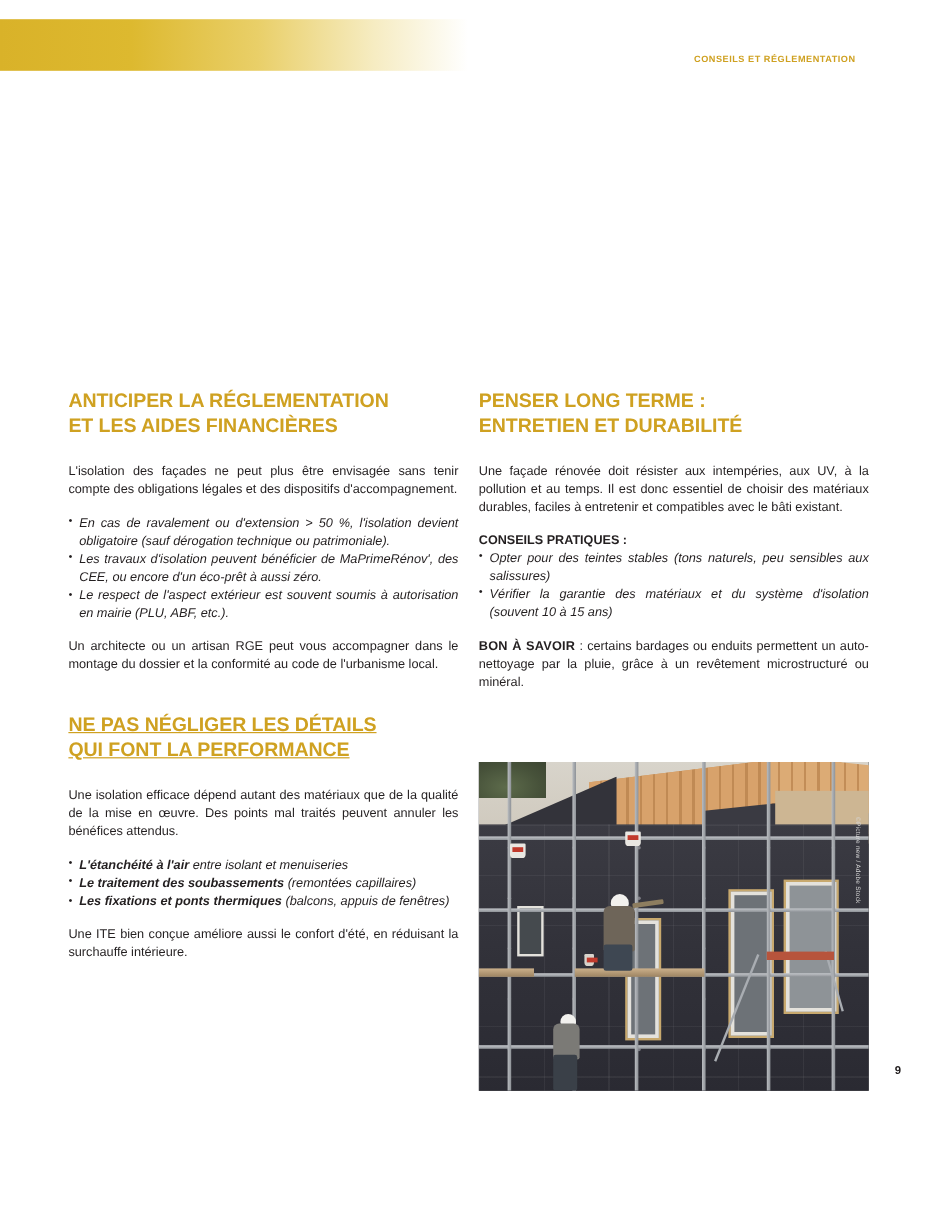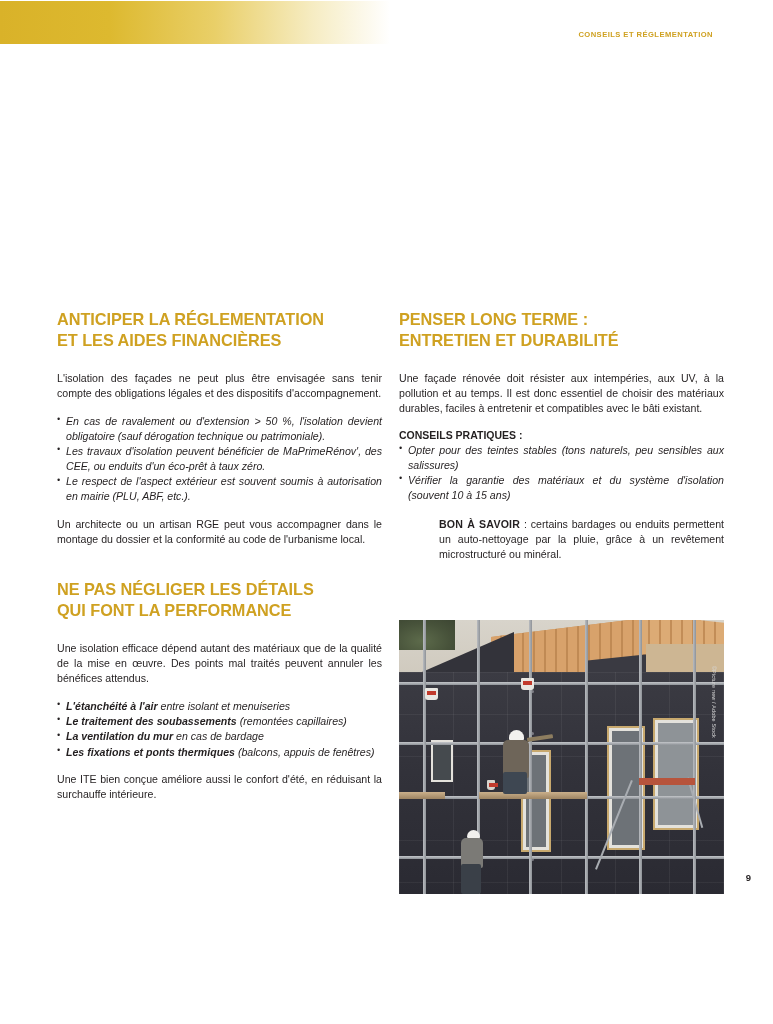--- a/index.html
+++ b/index.html
@@ -19,35 +19,35 @@
   }
 
   
   .running-head {
     position:absolute; right:60px; top:29px;
     font-size:7.6px; letter-spacing:0.45px; font-weight:700;
     color:#cfa121; white-space:nowrap;
   }
 
   
-  .page { position:absolute; left:0; top:1px; width:773px; height:900px;border-radius:13px; }
+  .page { position:absolute; left:0; top:16px; width:773px; height:900px;border-radius:13px; }
   .col { position:absolute; width:325px; }
   .col-left  { left:57px;  top:308px; }
   .col-right { left:399px; top:308px; }
 
   h2.section-title {
     color:#cfa121;
     font-size:16.3px;
     font-weight:700;
     line-height:1.28;
     letter-spacing:-0.05px;
     margin-bottom:20px;
     white-space:pre-line;
   }
-  .col-left .section-title.second { margin-top:0; }
+  .col-left .section-title.second { margin-top:0;text-decoration:underline; }
 
   p.body {
     font-size:10.6px;
     line-height:1.42;
     text-align:justify;
     color:#231f20;
     margin-bottom:13px;
   }
   p.body.last { margin-bottom:0; }
 
@@ -71,21 +71,21 @@
   ul.bullets li.nojust { text-align:left; }
   ul.bullets li:before {
     content:"\2022";
     position:absolute; left:0; top:-0.5px;
     font-size:9px;
   }
   ul.bullets li b { font-weight:700; }
 
   p.callout {
     font-size:10.6px; line-height:1.42; text-align:justify;
-    color:#231f20; margin-top:14px;margin-left:40px;
+    color:#231f20; margin-top:14px;
   }
   p.callout b { font-weight:700; letter-spacing:0.2px; }
 
   
   .photo-wrap {
     position:absolute; left:399px; top:619px;
     width:325px; height:274px;
     overflow:hidden; background:#2c2c31;
   }
   .photo { position:absolute; inset:0; }
@@ -211,41 +211,38 @@
   <div class="col col-left">
 
     <h2 class="section-title">ANTICIPER LA RÉGLEMENTATION
 ET LES AIDES FINANCIÈRES</h2>
 
     <p class="body">L'isolation des façades ne peut plus être envisagée sans tenir compte des obligations légales et des dispositifs d'accompagnement.</p>
 
 
     <ul class="bullets">
       <li>En cas de ravalement ou d'extension &gt; 50 %, l'isolation devient obligatoire (sauf dérogation technique ou patrimoniale).</li>
-      <li>Les travaux d'isolation peuvent bénéficier de MaPrimeRénov', des CEE, ou enduits d'un éco-prêt à taux zéro.</li>
+      <li>Les travaux d'isolation peuvent bénéficier de MaPrimeRénov', des CEE, ou encore d'un éco-prêt à aussi zéro.</li>
       <li>Le respect de l'aspect extérieur est souvent soumis à autorisation en mairie (PLU, ABF, etc.).</li>
     </ul>
 
     <p class="body last">Un architecte ou un artisan RGE peut vous accompagner dans le montage du dossier et la conformité au code de l'urbanisme local.</p>
 
     <h2 class="section-title second" style="margin-top:32px;">NE PAS NÉGLIGER LES DÉTAILS
 QUI FONT LA PERFORMANCE</h2>
 
     <p class="body">Une isolation efficace dépend autant des matériaux que de la qualité de la mise en œuvre. Des points mal traités peuvent annuler les bénéfices attendus.</p>
 
 
     <ul class="bullets">
       <li class="nojust">
         <b>L'étanchéité à l'air</b><span> entre isolant et menuiseries</span>
       </li>
       <li class="nojust">
         <b>Le traitement des soubassements</b><span> (remontées capillaires)</span>
-      </li>
-      <li class="nojust">
-        <b>La ventilation du mur</b><span> en cas de bardage</span>
       </li>
       <li>
         <b>Les fixations et ponts thermiques</b><span> (balcons, appuis de fenêtres)</span>
       </li>
     </ul>
 
     <p class="body last" style="margin-top:2px;">Une ITE bien conçue améliore aussi le confort d'été, en réduisant la surchauffe intérieure.</p>
   </div>
 
   <div class="col col-right">

